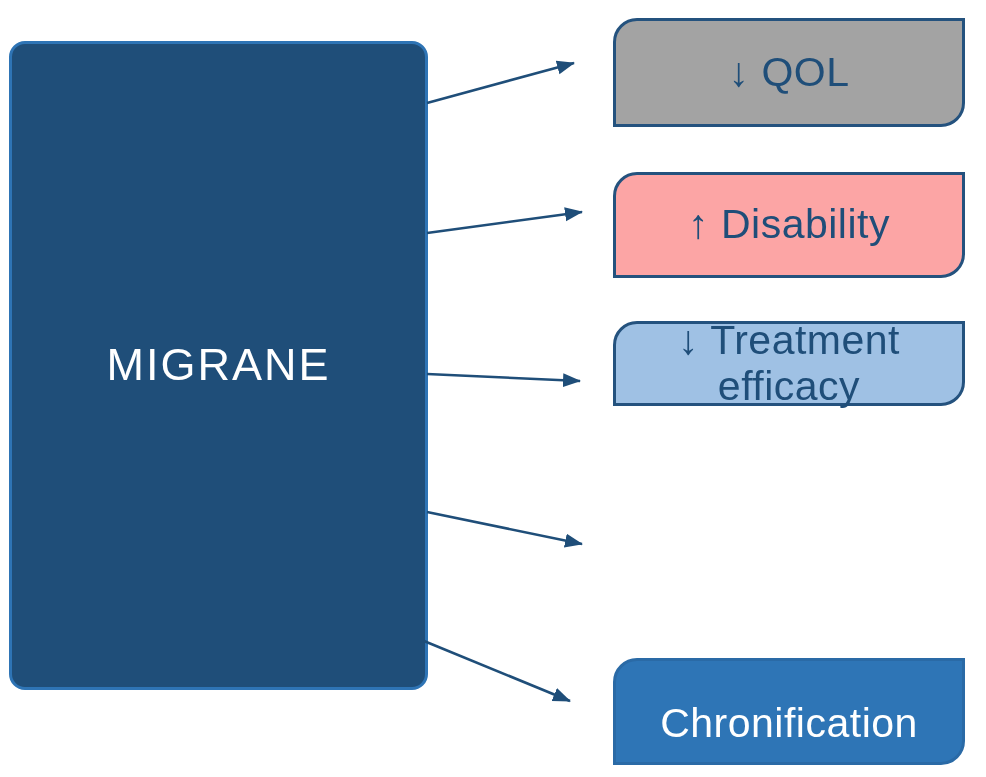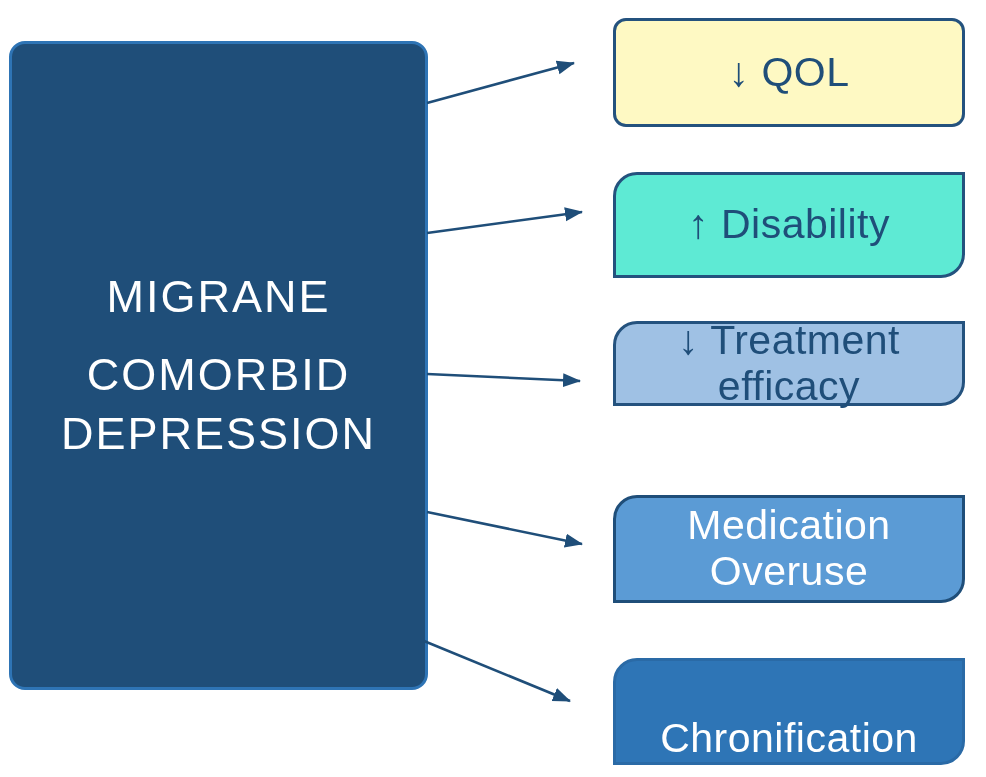--- a/index.html
+++ b/index.html
@@ -59,69 +59,64 @@
   .outcome-label {
     font-size: 41px;
     line-height: 1.12;
     letter-spacing: 0.5px;
     white-space: pre-line;
   }
   .ob-1 { top: 18px;  height: 109px; }
   .ob-2 { top: 172px; height: 106px; }
   .ob-3 { top: 321px; height: 85px; }
   .ob-4 { top: 495px; height: 108px; }
-  .ob-5 { top: 658px; height: 107px; align-items: flex-end; padding-top: 24px; }
+  .ob-5 { top: 658px; height: 107px; align-items: center; padding-top: 24px; }
 
   .arrow-layer {
     position: absolute;
     left: 0;
     top: 0;
     width: 986px;
     height: 777px;
     pointer-events: none;
   }
 </style>
 </head>
 <body>
 
 <div class="stage">
 
   <div class="main-box" style="background: rgb(31, 78, 121); border-color: rgb(46, 116, 181); color: rgb(255, 255, 255);">
     <div class="main-title-line">MIGRANE</div>
-    <div class="main-title-line">COMORBID DEPRESSION</div>
   </div>
 
   <svg class="arrow-layer" width="986" height="777" viewBox="0 0 986 777" xmlns="http://www.w3.org/2000/svg">
     <defs>
       <marker id="ah" markerUnits="userSpaceOnUse" markerWidth="22" markerHeight="16" refX="17" refY="7" orient="auto">
         <path class="arrow-head" d="M0,0 L18,7 L0,14 Z" fill="#1f4e79"></path>
       </marker>
     </defs>
     <line class="arrow-line" x1="427" y1="103" x2="574" y2="63" stroke="#1f4e79" stroke-width="2.6" marker-end="url(#ah)"></line>
     <line class="arrow-line" x1="427" y1="233" x2="582" y2="212" stroke="#1f4e79" stroke-width="2.6" marker-end="url(#ah)"></line>
     <line class="arrow-line" x1="427" y1="374" x2="580" y2="381" stroke="#1f4e79" stroke-width="2.6" marker-end="url(#ah)"></line>
     <line class="arrow-line" x1="427" y1="512" x2="582" y2="544" stroke="#1f4e79" stroke-width="2.6" marker-end="url(#ah)"></line>
     <line class="arrow-line" x1="424" y1="641" x2="570" y2="701" stroke="#1f4e79" stroke-width="2.6" marker-end="url(#ah)"></line>
   </svg>
 
-  <div class="outcome-box ob-1" style="background: #fef9c3; border-color: rgb(36, 82, 126); color: rgb(31, 78, 121); border-radius: 13px;">
+  <div class="outcome-box ob-1" style="background: #a3a3a3; border-color: rgb(36, 82, 126); color: rgb(31, 78, 121);">
     <div class="outcome-label">↓ QOL</div>
   </div>
 
-  <div class="outcome-box ob-2" style="background: #5eead4; border-color: rgb(36, 82, 126); color: rgb(31, 78, 121);">
+  <div class="outcome-box ob-2" style="background: #fca5a5; border-color: rgb(36, 82, 126); color: rgb(31, 78, 121);">
     <div class="outcome-label">↑ Disability</div>
   </div>
 
   <div class="outcome-box ob-3" style="background: rgb(159, 193, 228); border-color: rgb(36, 82, 126); color: rgb(31, 78, 121);">
     <div class="outcome-label">↓ Treatment
 efficacy</div>
   </div>
 
-  <div class="outcome-box ob-4" style="background: rgb(91, 155, 213); border-color: rgb(31, 78, 121); color: rgb(255, 255, 255);">
-    <div class="outcome-label">Medication
-Overuse</div>
-  </div>
 
   <div class="outcome-box ob-5" style="background: rgb(46, 117, 182); border-color: rgb(42, 106, 166); color: rgb(255, 255, 255);">
     <div class="outcome-label">Chronification</div>
   </div>
 
 </div>
 
 </body></html>

